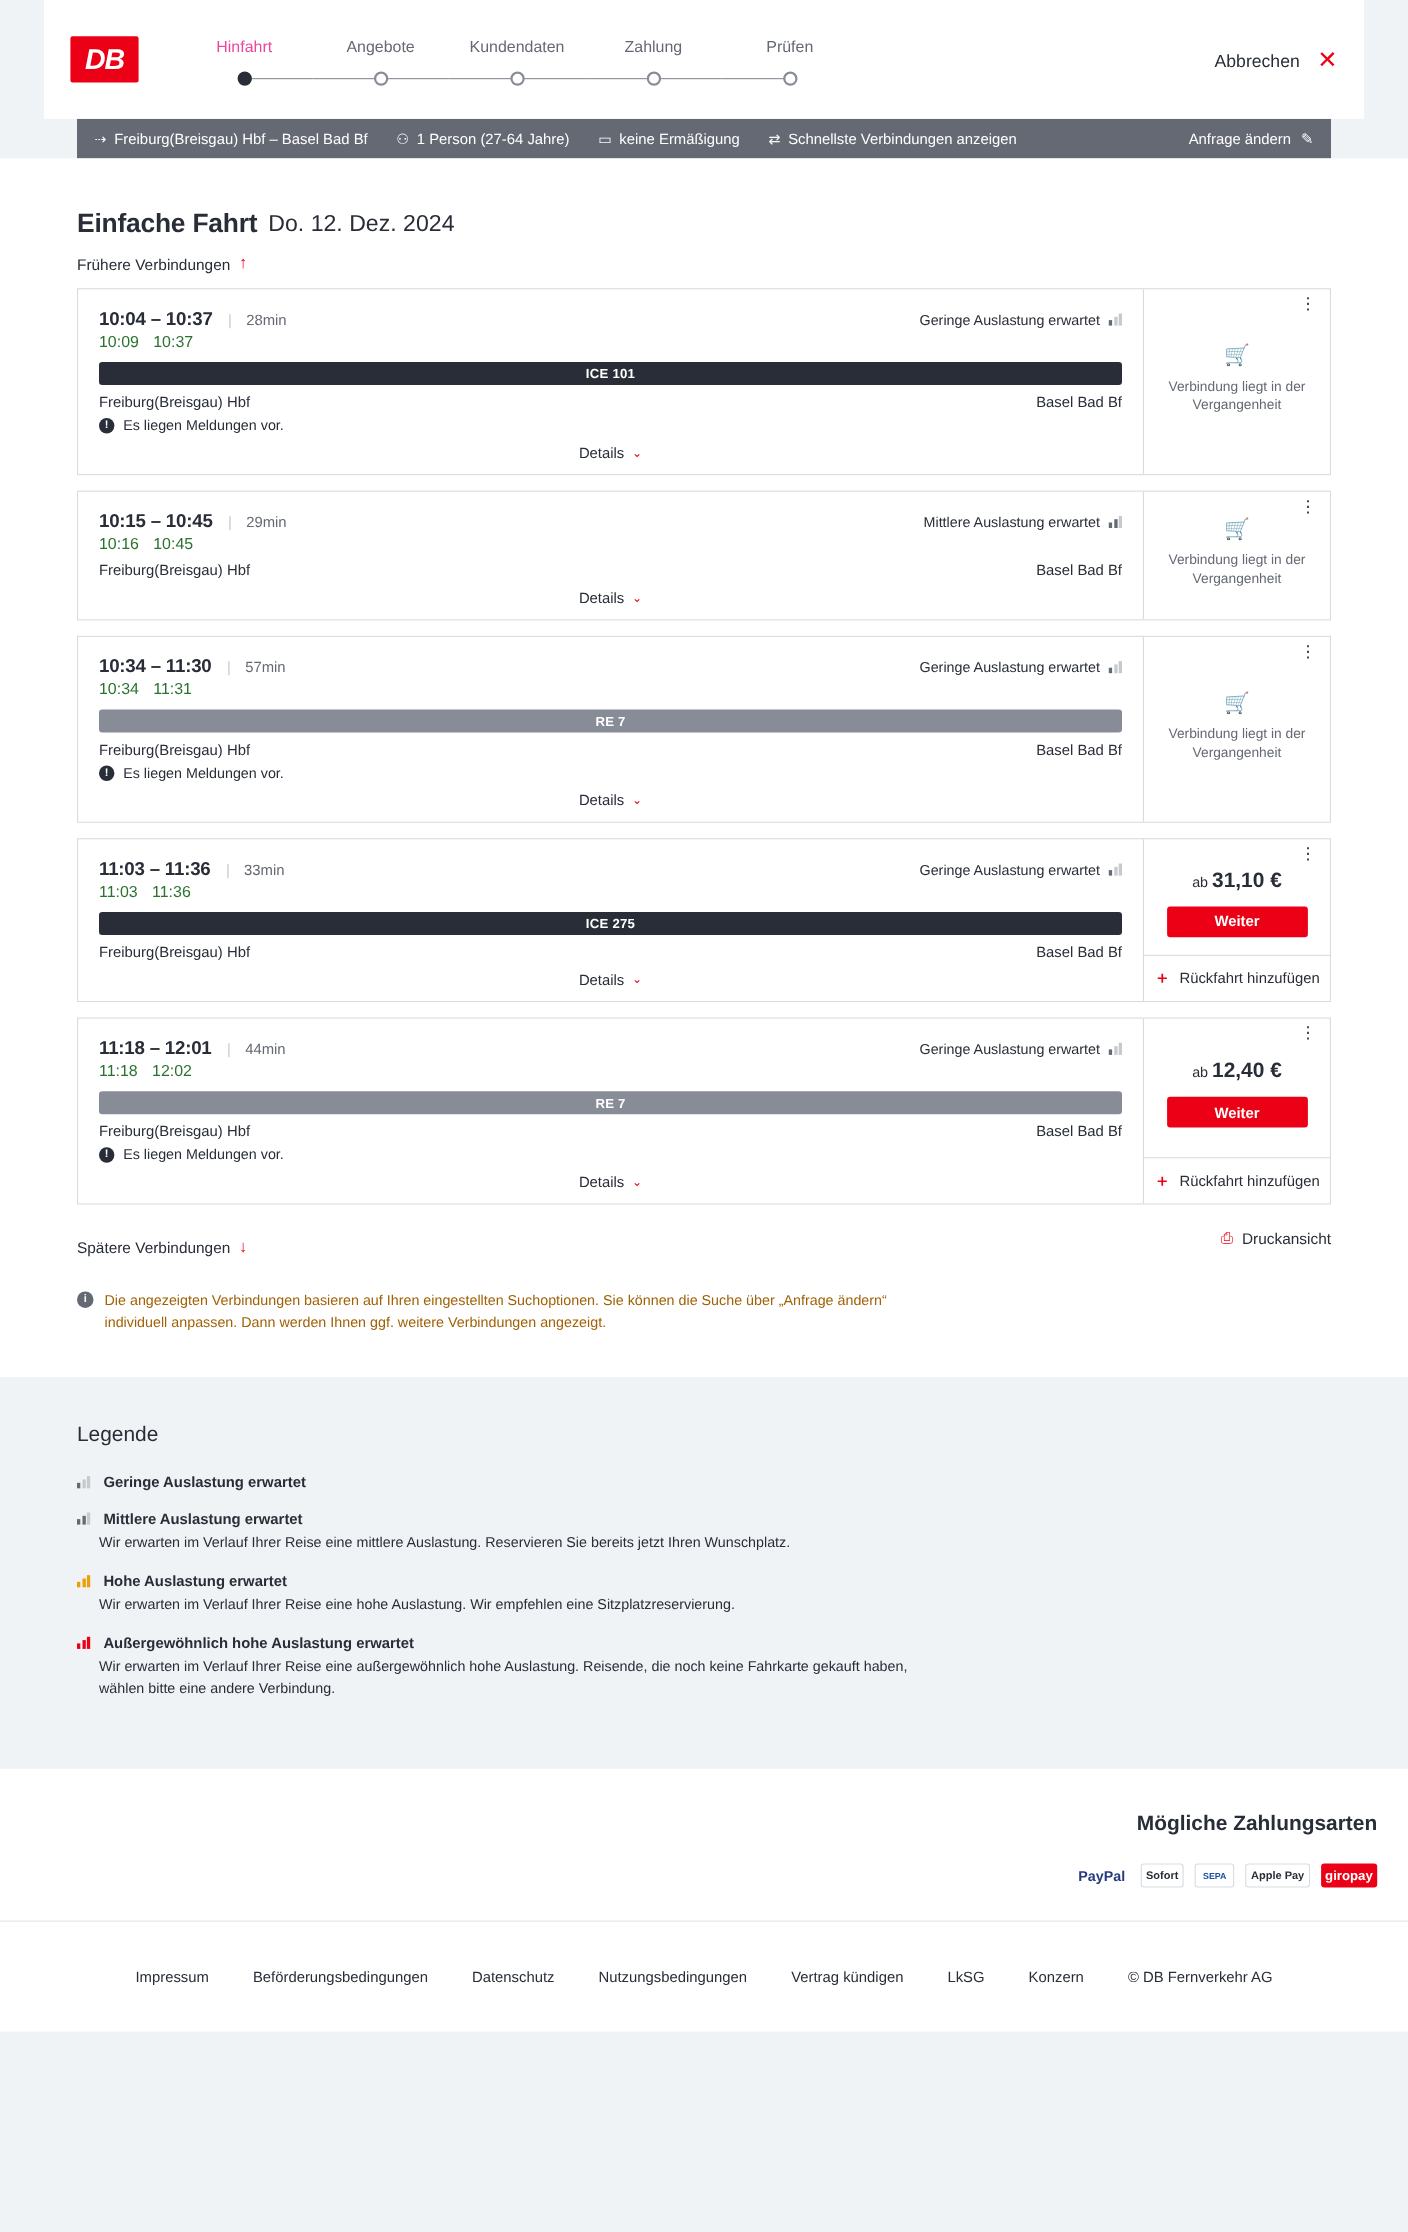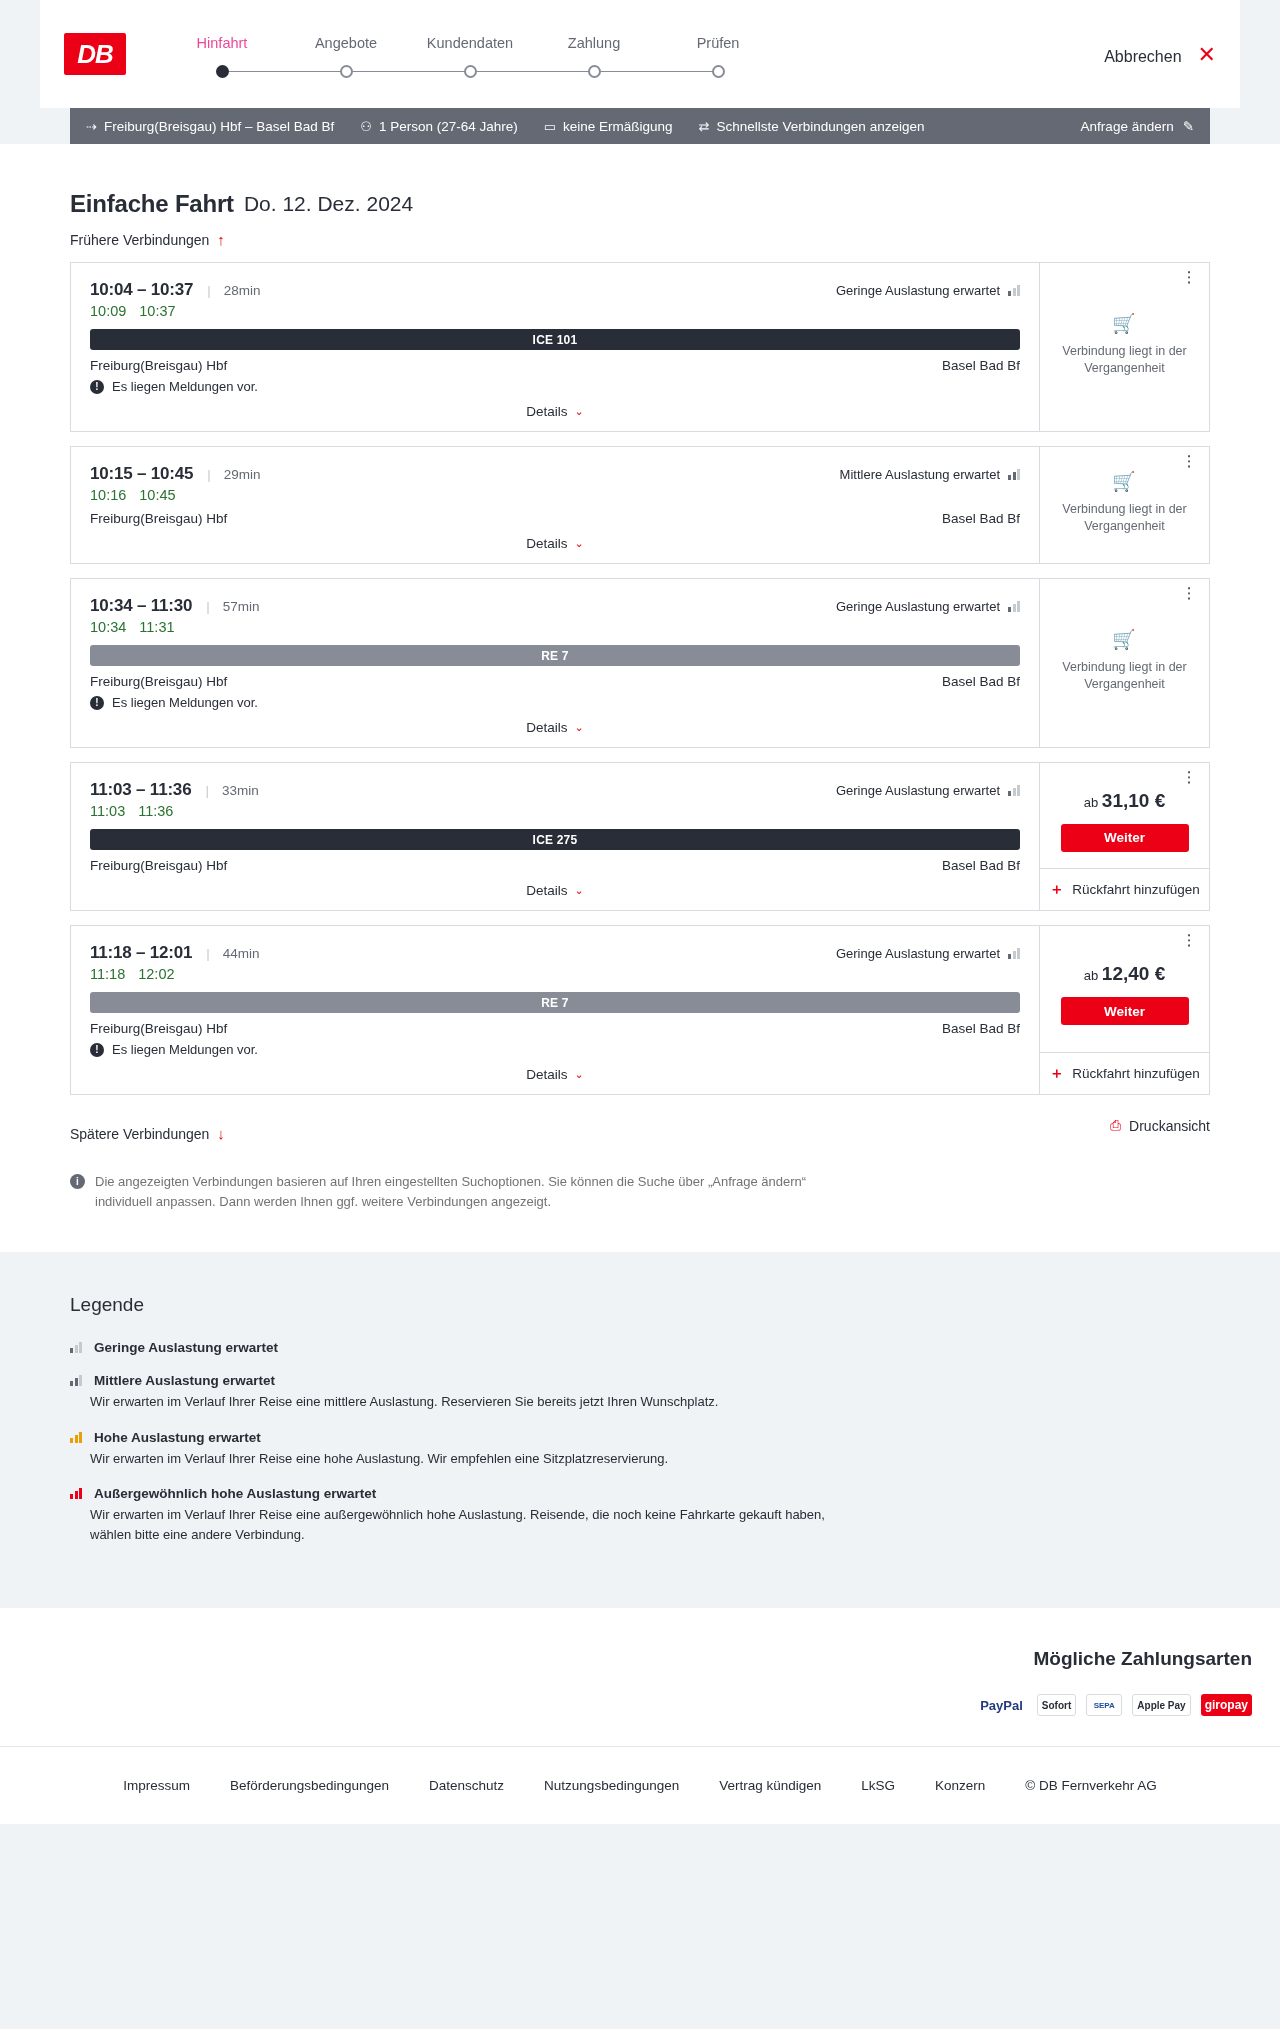--- a/index.html
+++ b/index.html
@@ -194,21 +194,21 @@
   .botrow { display: flex; align-items: center; }
   .print { margin-left: auto; display: flex; align-items: center; gap: 8px; font-size: 14px; cursor: pointer; }
   .print .ic { color: #ec0016; font-size: 14px; }
 
   .hint { display: flex; gap: 10px; margin-top: 30px; max-width: 770px; }
   .hint .i {
     flex: none; width: 15px; height: 15px; border-radius: 50%;
     background: #646973; color: #fff; font-size: 10px; font-weight: bold;
     display: flex; align-items: center; justify-content: center; margin-top: 2px;
   }
-  .hint .tx { font-size: 13px; color: #737373; line-height: 1.55; }
+  .hint .tx { font-size: 13px; color: #a16207; line-height: 1.55; }
 
   
   .legend { background: #f0f3f5; padding: 42px 70px 46px 70px; }
   .legend h2 { font-size: 19px; font-weight: normal; margin-bottom: 24px; }
   .leg-item { margin-bottom: 18px; }
   .leg-head { display: flex; align-items: center; gap: 12px; font-size: 13.5px; font-weight: bold; }
   .leg-desc { font-size: 13px; color: #282d37; margin-top: 4px; padding-left: 20px; line-height: 1.5; max-width: 760px; }
 
   
   .occ { display: inline-flex; align-items: flex-end; gap: 1.5px; height: 11px; }
@@ -234,21 +234,21 @@
     padding: 0 4px; background: #fff;
   }
   .paylogo.paypal { border: none; color: #253b80; font-size: 13px; }
   .paylogo.sepa { color: #1b4ea0; font-size: 8px; }
   .paylogo.dbred { background: #ec0016; color: #fff; border: none; font-size: 12px; }
 
   
   .footer {
     background: #fff;
     border-top: 1px solid #e4e8eb;
-    height: 78px;
+    height: 101px;
     display: flex; align-items: center; justify-content: center;
     gap: 40px;
     font-size: 13.5px;
   }
   .footer a { color: #282d37; text-decoration: none; cursor: pointer; }
   .footer .copy { color: #282d37; }
 </style>
 </head>
 <body>
 

